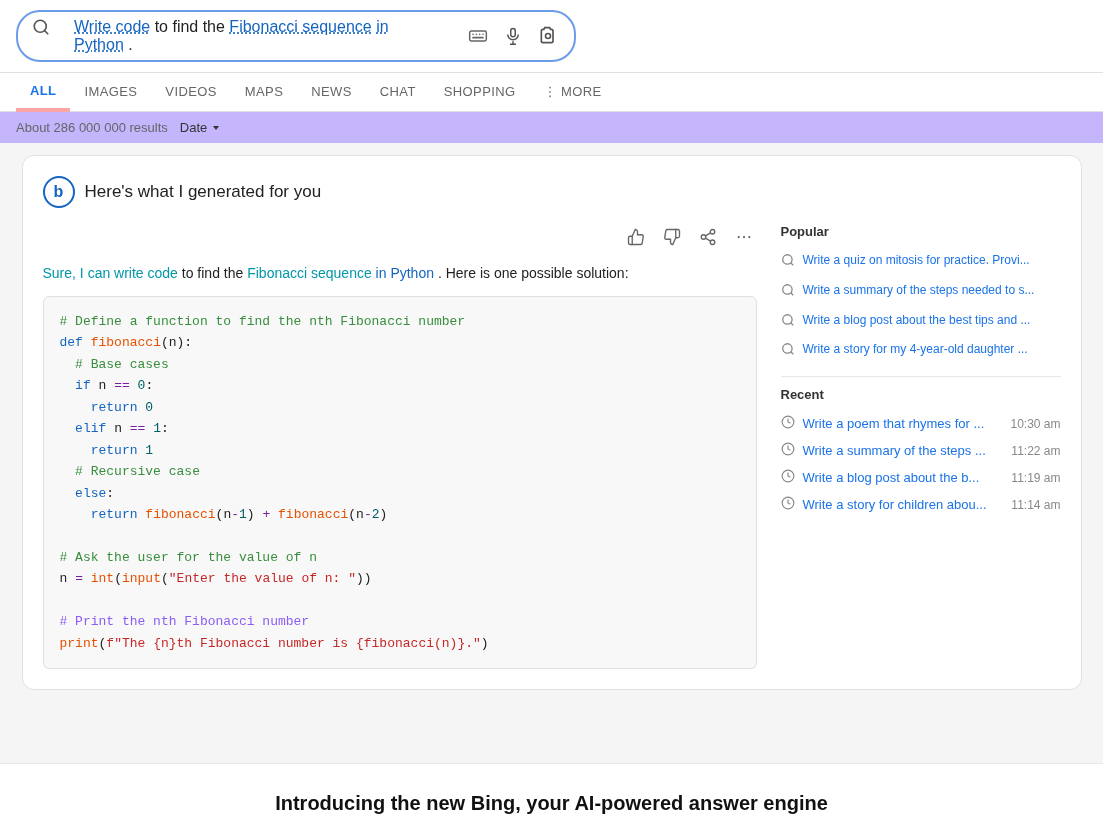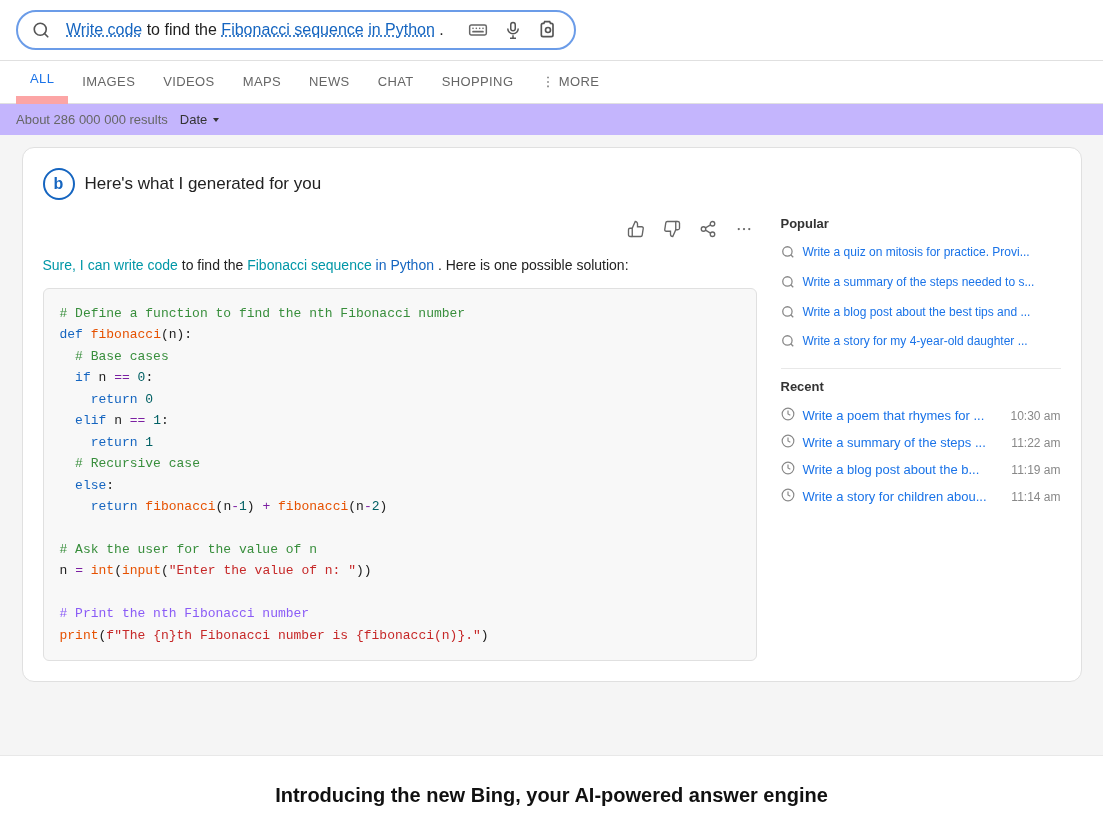--- a/index.html
+++ b/index.html
@@ -15,27 +15,26 @@
       background: #fff;
       padding: 10px 16px;
       border-bottom: 1px solid #e0e0e0;
       display: flex;
       align-items: center;
       gap: 16px;
     }
 
     .search-bar {
       display: flex;
-      align-items: center;
       border: 2px solid #6b9ce8;
       border-radius: 24px;
       padding: 6px 14px;
       flex: 0 0 560px;
       background: #fff;
-      gap: 16px;
+      gap: 24px;
     }
 
     .search-icon-svg {
       color: #555;
       flex-shrink: 0;
     }
 
     .search-icons {
       display: flex;
       align-items: center;
@@ -70,22 +69,22 @@
       color: #666;
       cursor: pointer;
       text-transform: uppercase;
       letter-spacing: 0.03em;
       border-bottom: 3px solid transparent;
       margin-bottom: -1px;
     }
 
     .nav-tab.active {
       color: #1a73e8;
-      border-bottom: 8px solid #fca5a5;
-      font-weight: 400;
+      border-bottom: 4px solid #fca5a5;
+      font-weight: 700;
     }
 
     .nav-tab.more {
       display: flex;
       align-items: center;
       gap: 4px;
     }
 
     
     .results-info {

